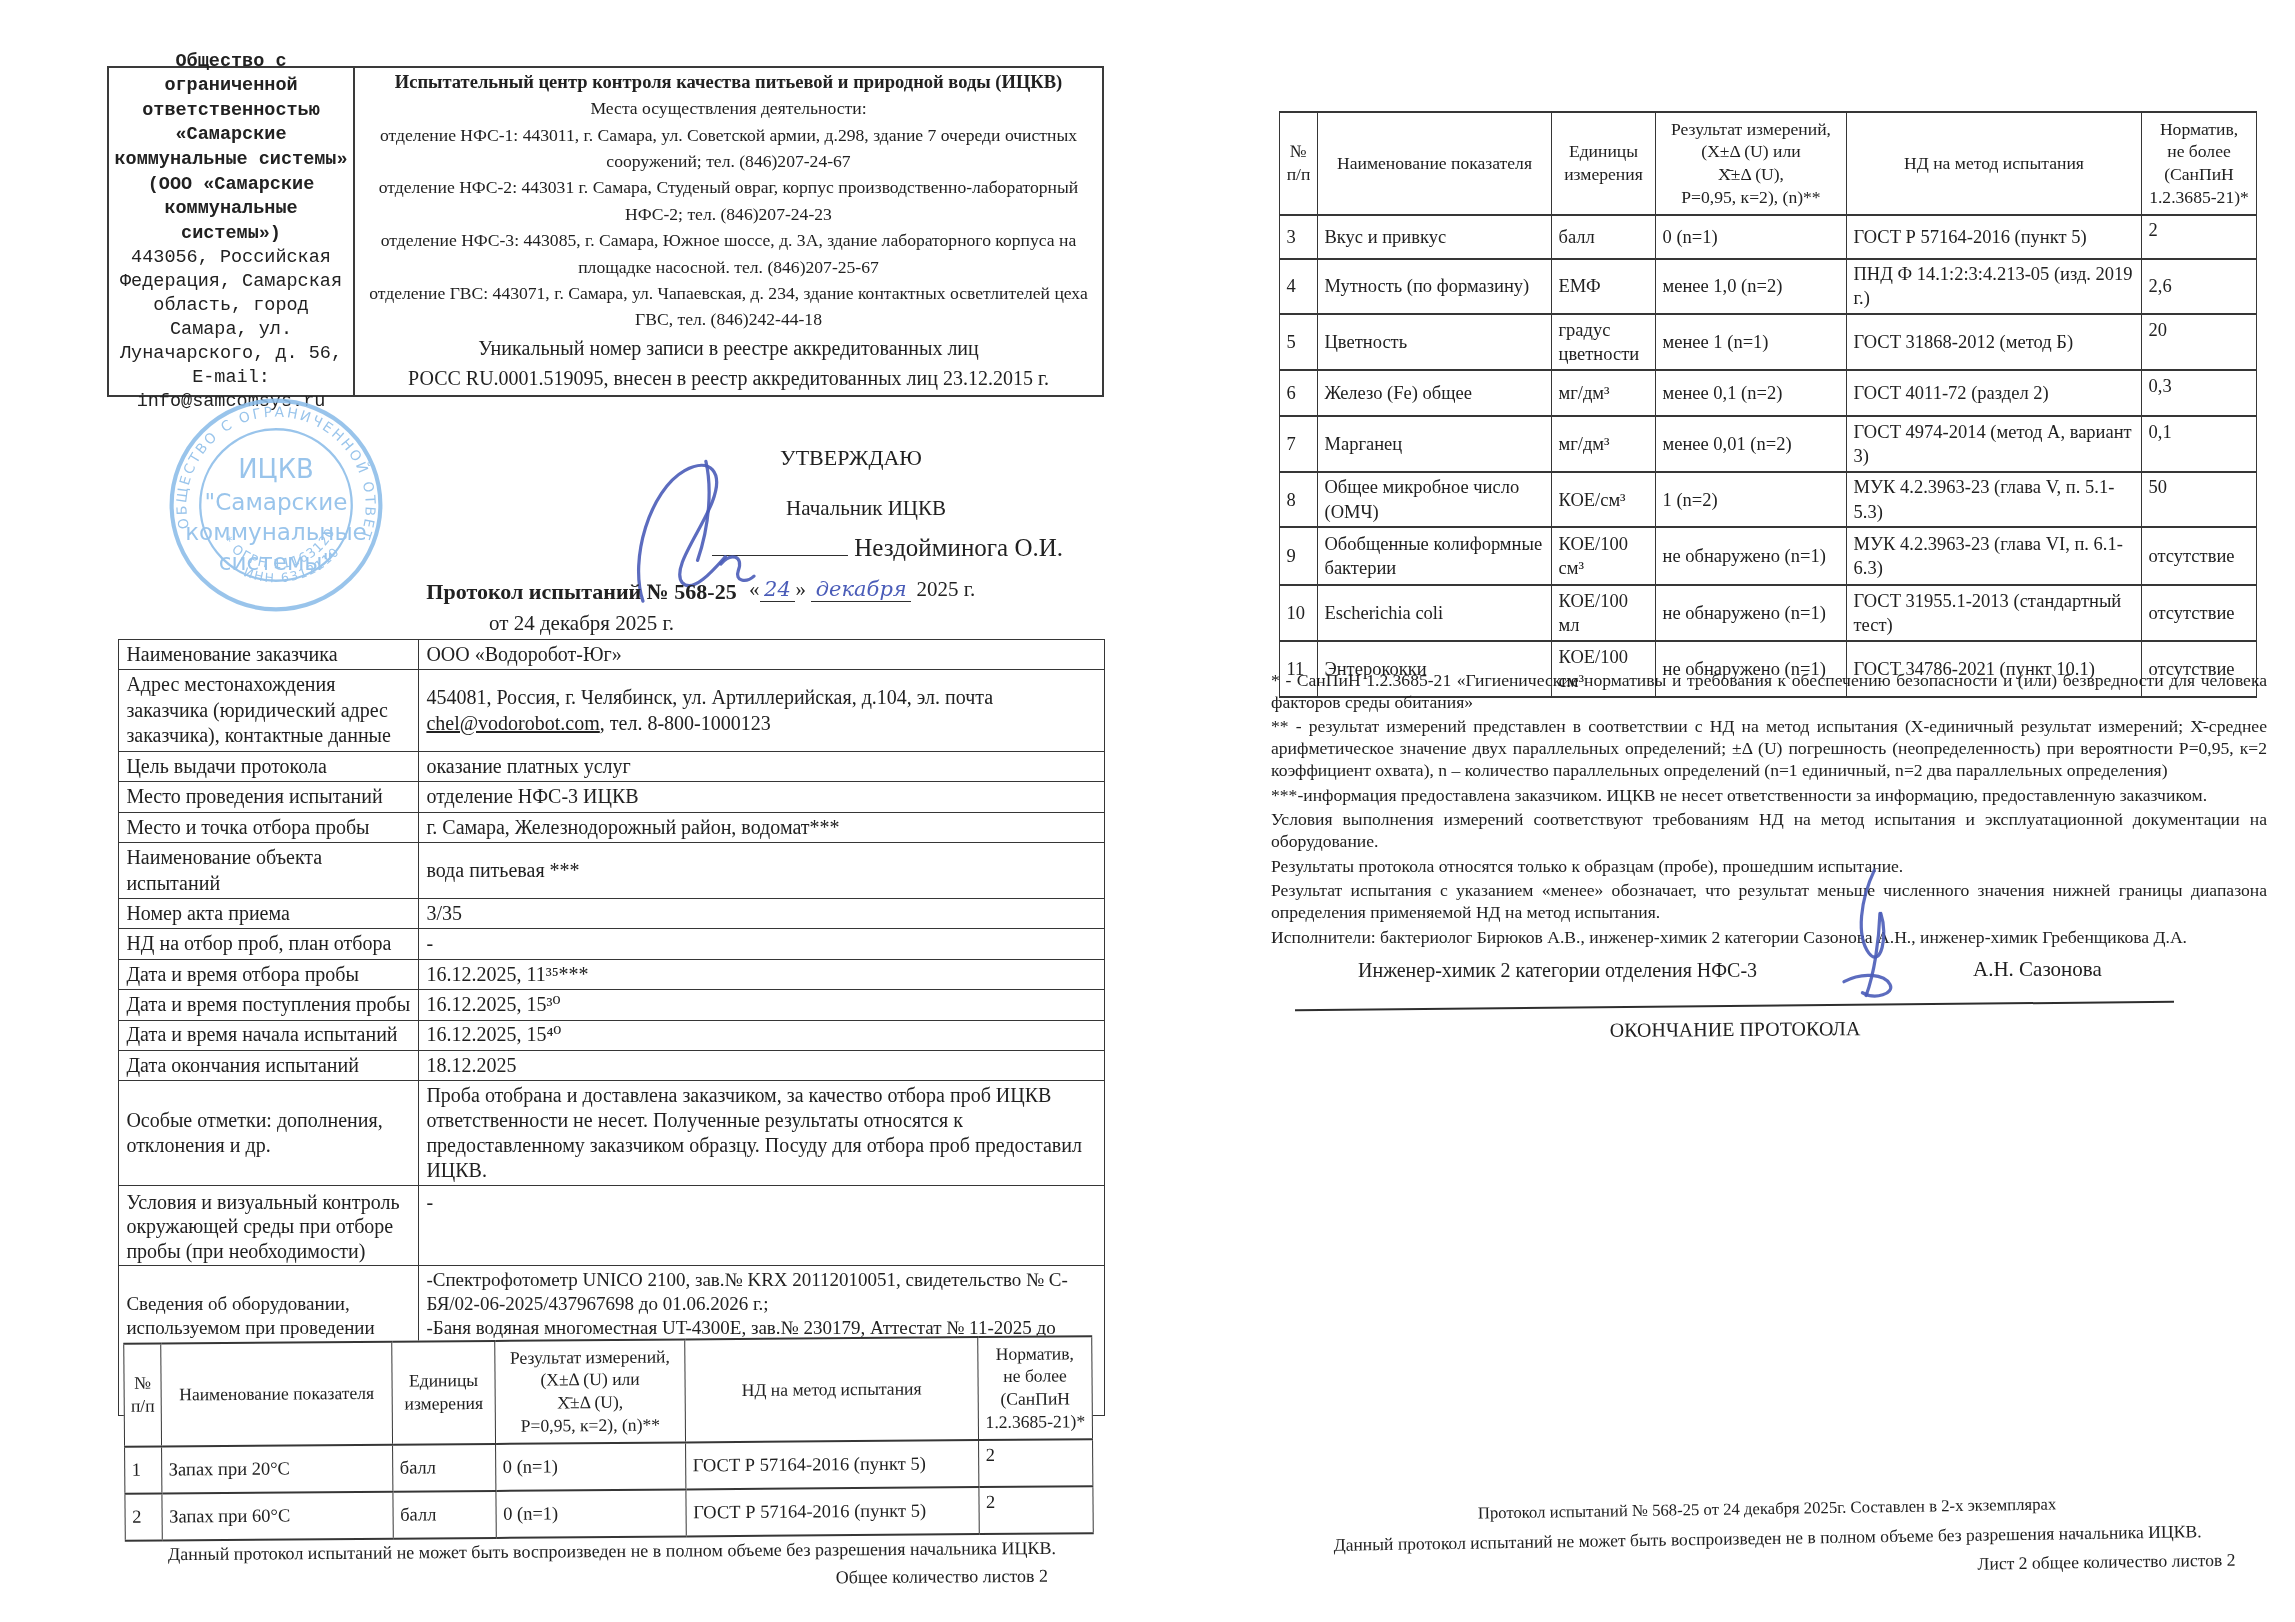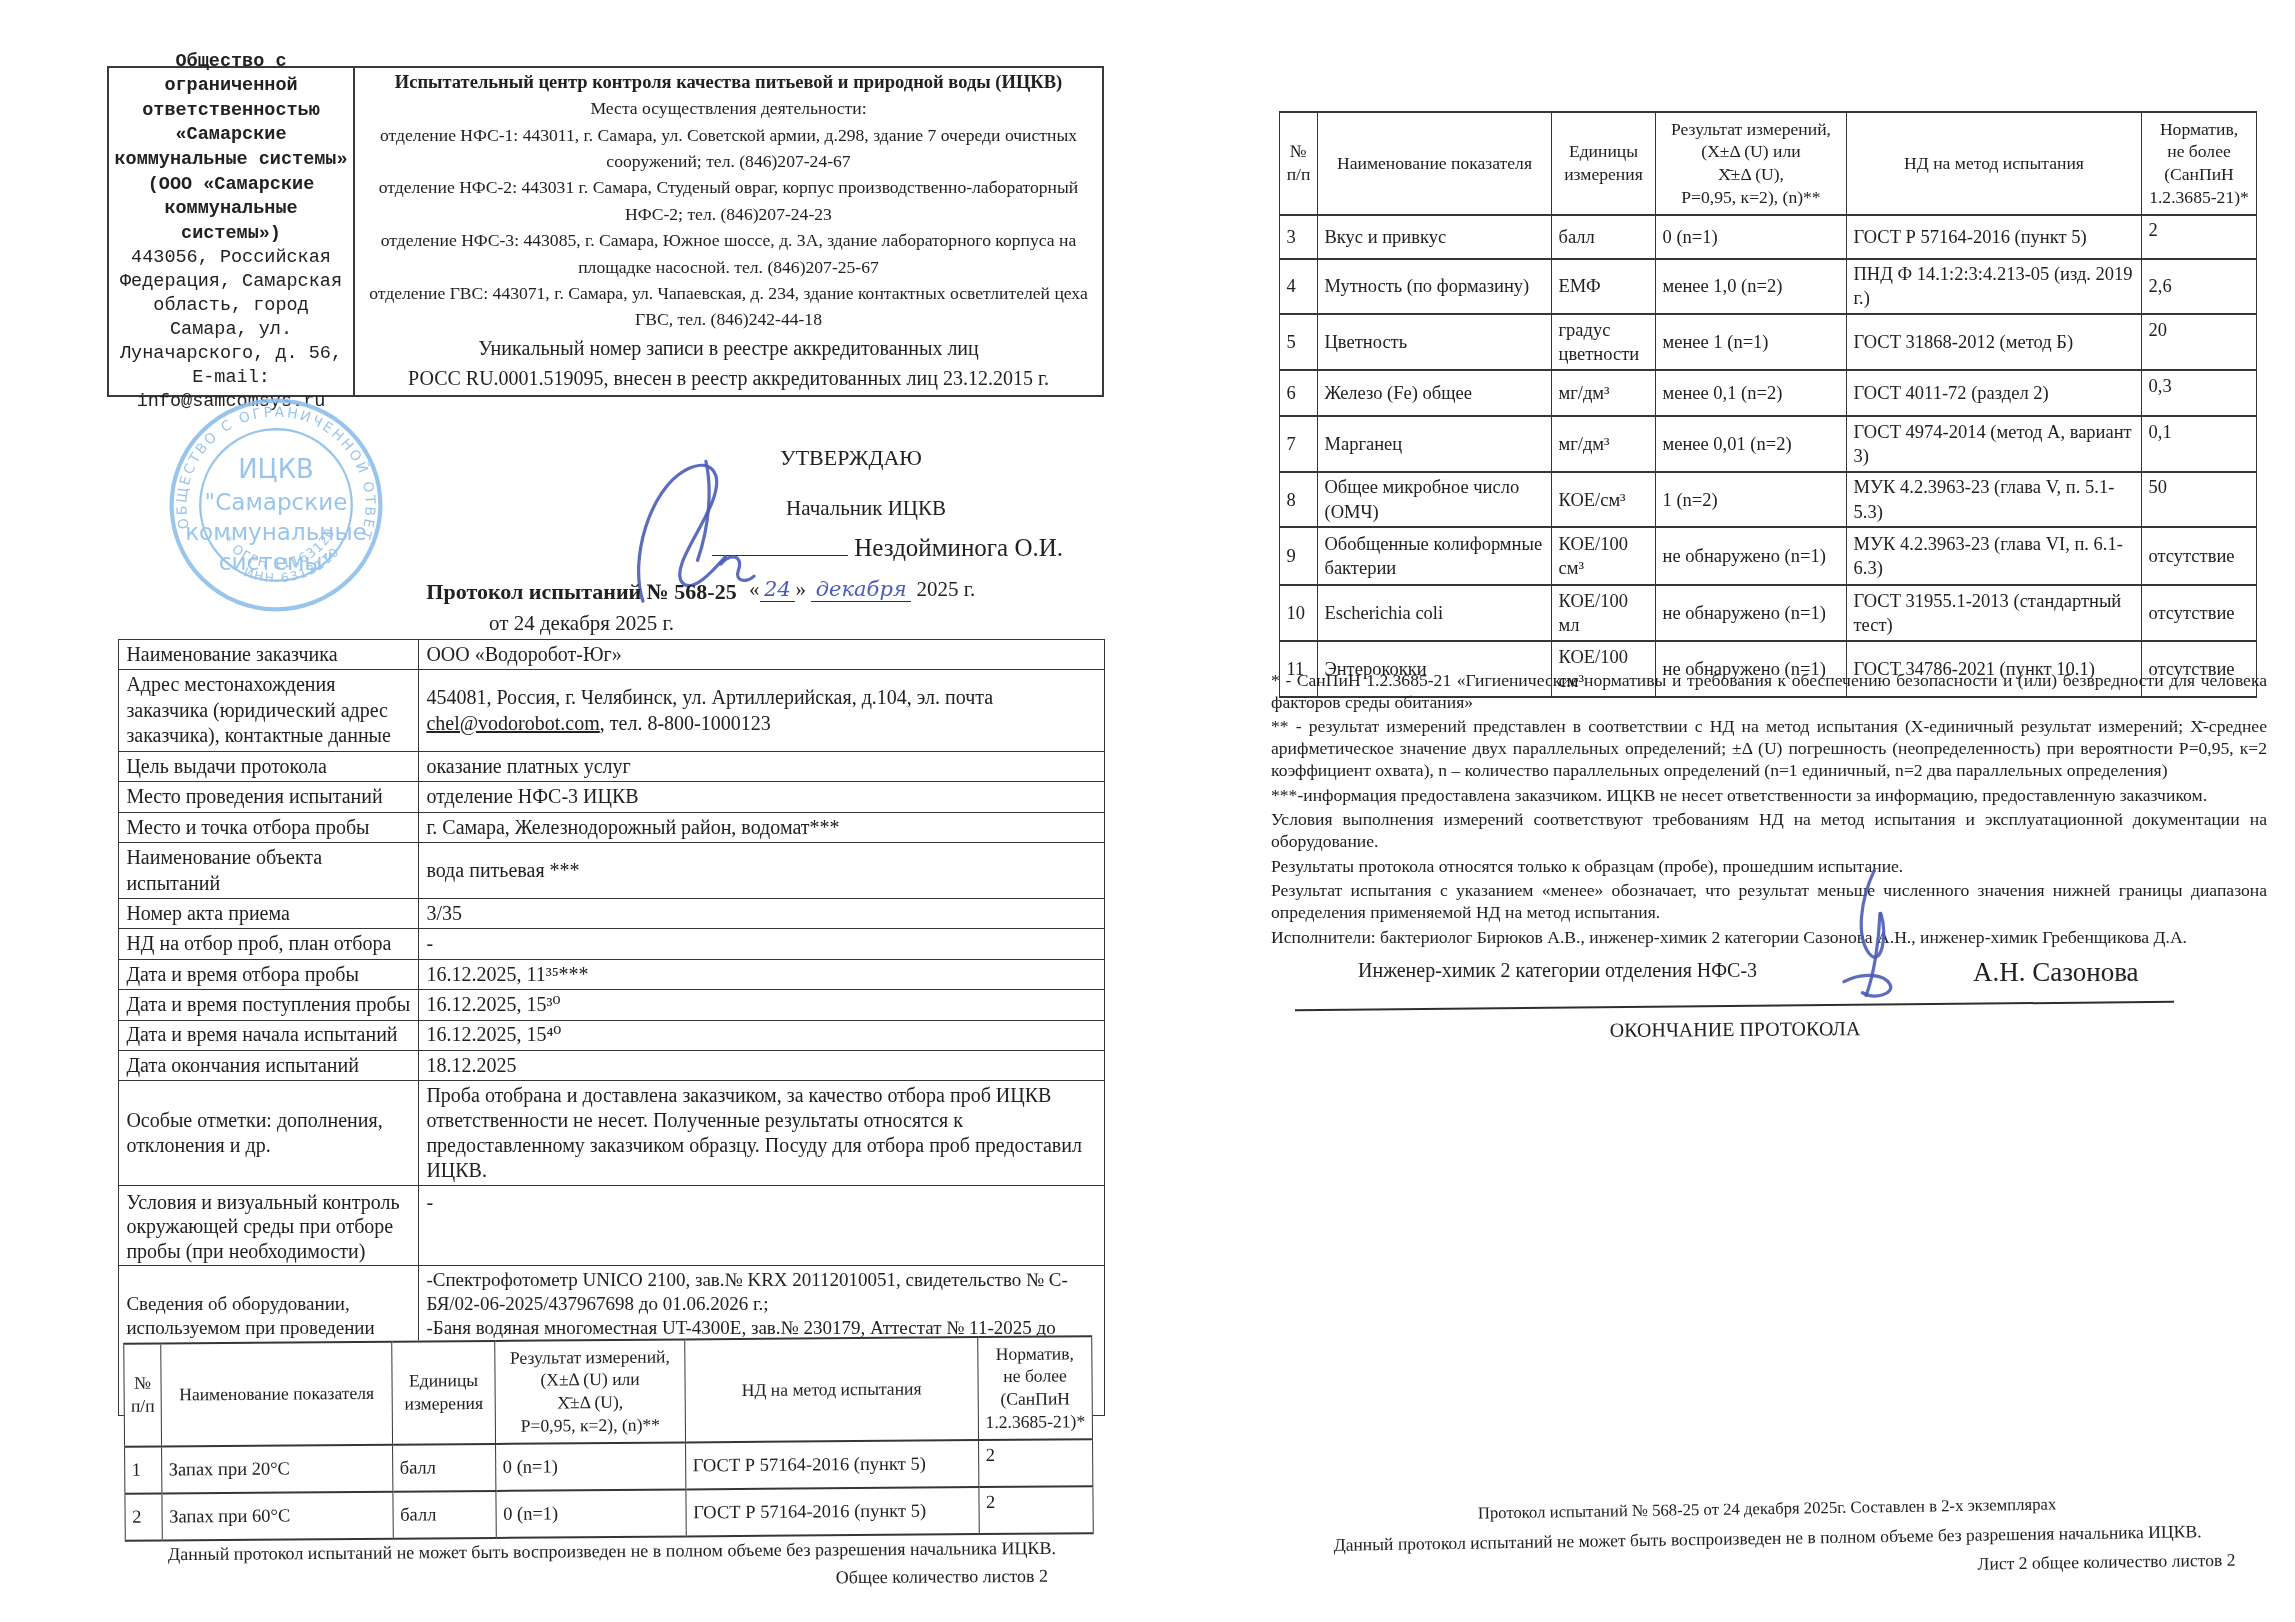--- a/index.html
+++ b/index.html
@@ -54,21 +54,21 @@
   .p1-footer2{left:118px;top:1569px;width:930px;text-align:right;font-size:18px;transform:rotate(-0.4deg);}
   .p2-footer{left:1268px;top:1499px;width:999px;transform:rotate(-0.9deg);}
   .p2f1{text-align:center;font-size:16.7px;}
   .p2f2{text-align:center;font-size:17.6px;margin-top:9.3px;}
   .p2f3{text-align:right;font-size:17.6px;margin-top:7.4px;padding-right:32px;}
 
   
   .notes{left:1271px;top:670px;width:996px;font-size:17.6px;line-height:1.24;text-align:justify;}
   .notes p{margin:0 0 2.8px 0;}
   .sig-role{left:1358px;top:959px;font-size:20px;}
-  .sig-name{left:1973px;top:957px;font-size:27px;}
+  .sig-name{left:1973px;top:957px;font-size:21px;}
   .sig-line{left:1295px;top:1005px;width:879px;height:2.3px;background:#2e2e2e;transform:rotate(-0.55deg);}
   .ending{left:1513px;top:1018px;width:444px;text-align:center;font-size:20px;transform:rotate(-0.4deg);}
 
   .stamp-svg{left:167px;top:396px;opacity:0.88;}
   .sigink{stroke:#4a5cb8;stroke-width:7;fill:none;stroke-linecap:round;opacity:0.9;}
 </style>
 </head>
 <body>
 
 <div class="canvas">

